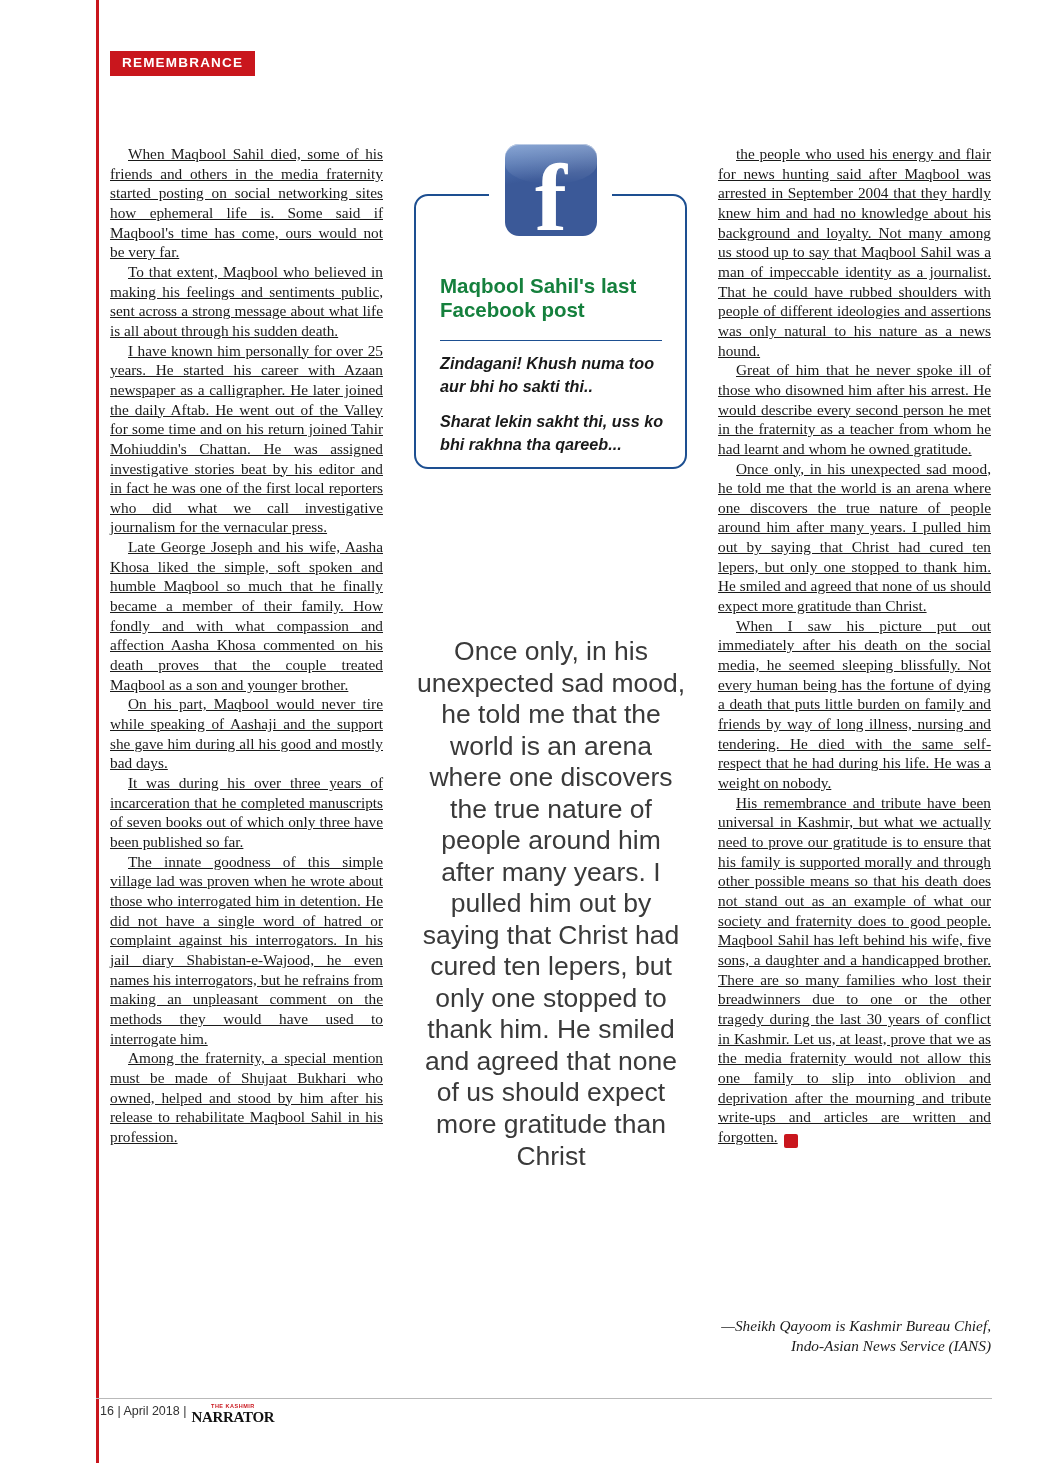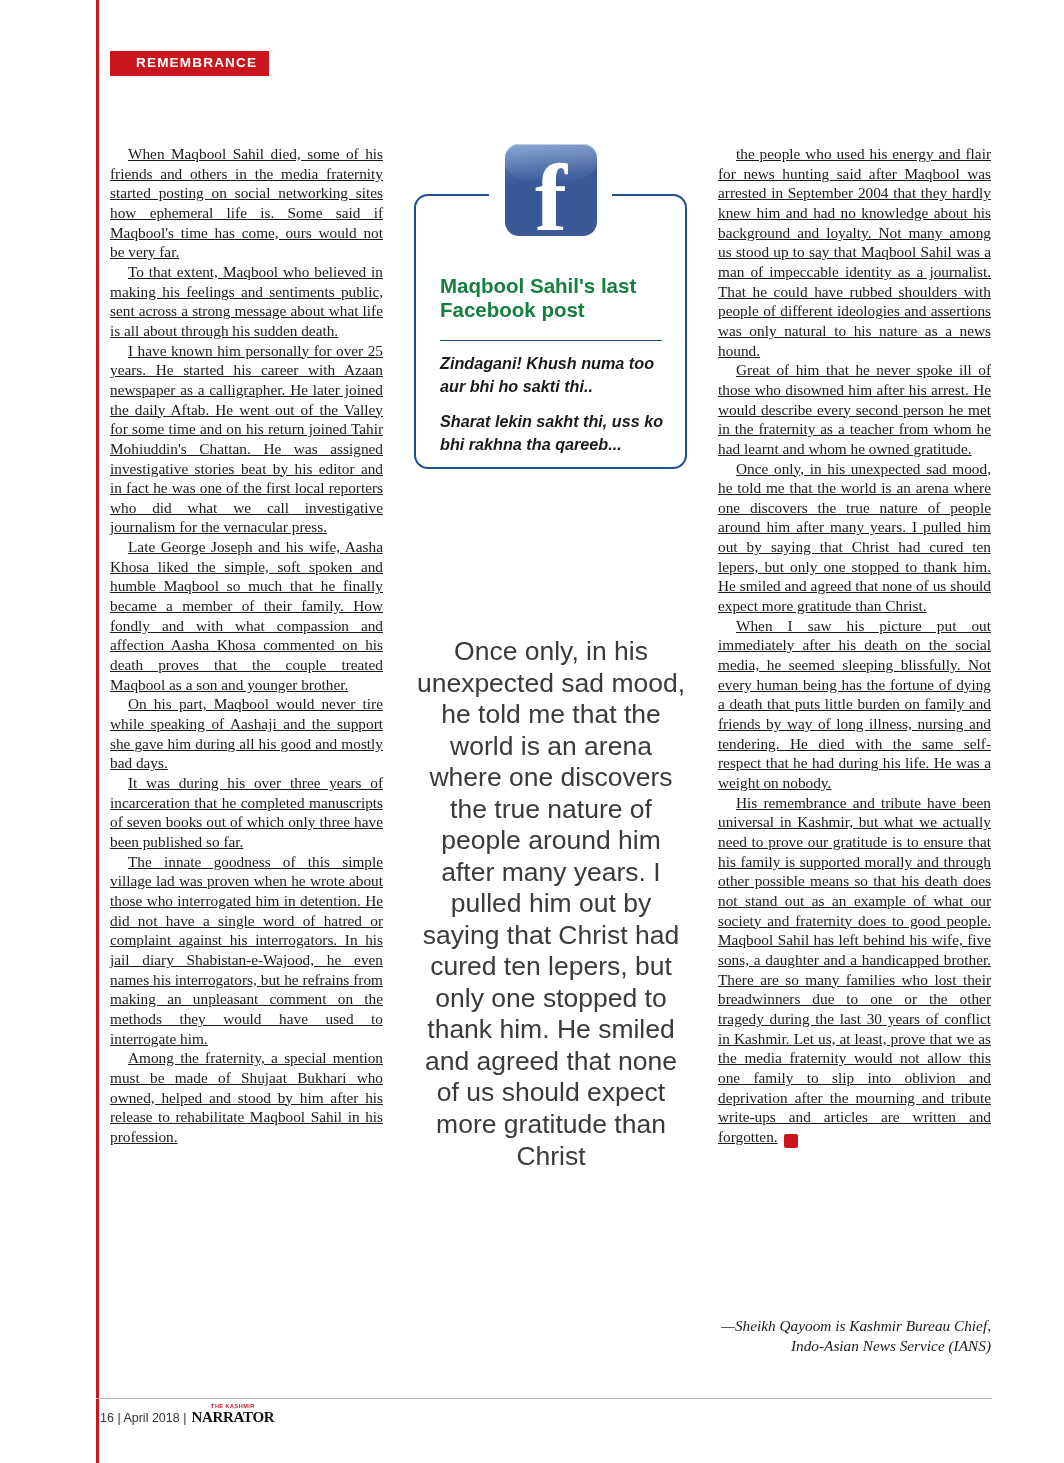--- a/index.html
+++ b/index.html
@@ -30,21 +30,21 @@
   .category-tag {
     position: absolute;
     left: 110px;
     top: 51px;
     background: #c9161d;
     color: #ffffff;
     font-family: "Liberation Sans", sans-serif;
     font-size: 13.5px;
     font-weight: bold;
     letter-spacing: 1.2px;
-    padding: 5px 12px 6px 26px;
+    padding: 5px 12px 6px 12px;
     line-height: 1;
   }
 
   
   .col {
     position: absolute;
     top: 144px;
     width: 273px;
     font-size: 15.3px;
     line-height: 1.285;
@@ -198,21 +198,21 @@
     background: #b9b9b9;
   }
   .footer {
     position: absolute;
     left: 100px;
     top: 1404px;
     font-family: "Liberation Sans", sans-serif;
     font-size: 12.5px;
     color: #333;
     display: flex;
-    align-items: flex-end;
+    align-items: flex-start;
     gap: 5px;
   }
   .footer .brand {
     display: inline-flex;
     flex-direction: column;
     align-items: center;
     line-height: 1;
   }
   .footer .brand .tiny {
     font-size: 5.5px;

